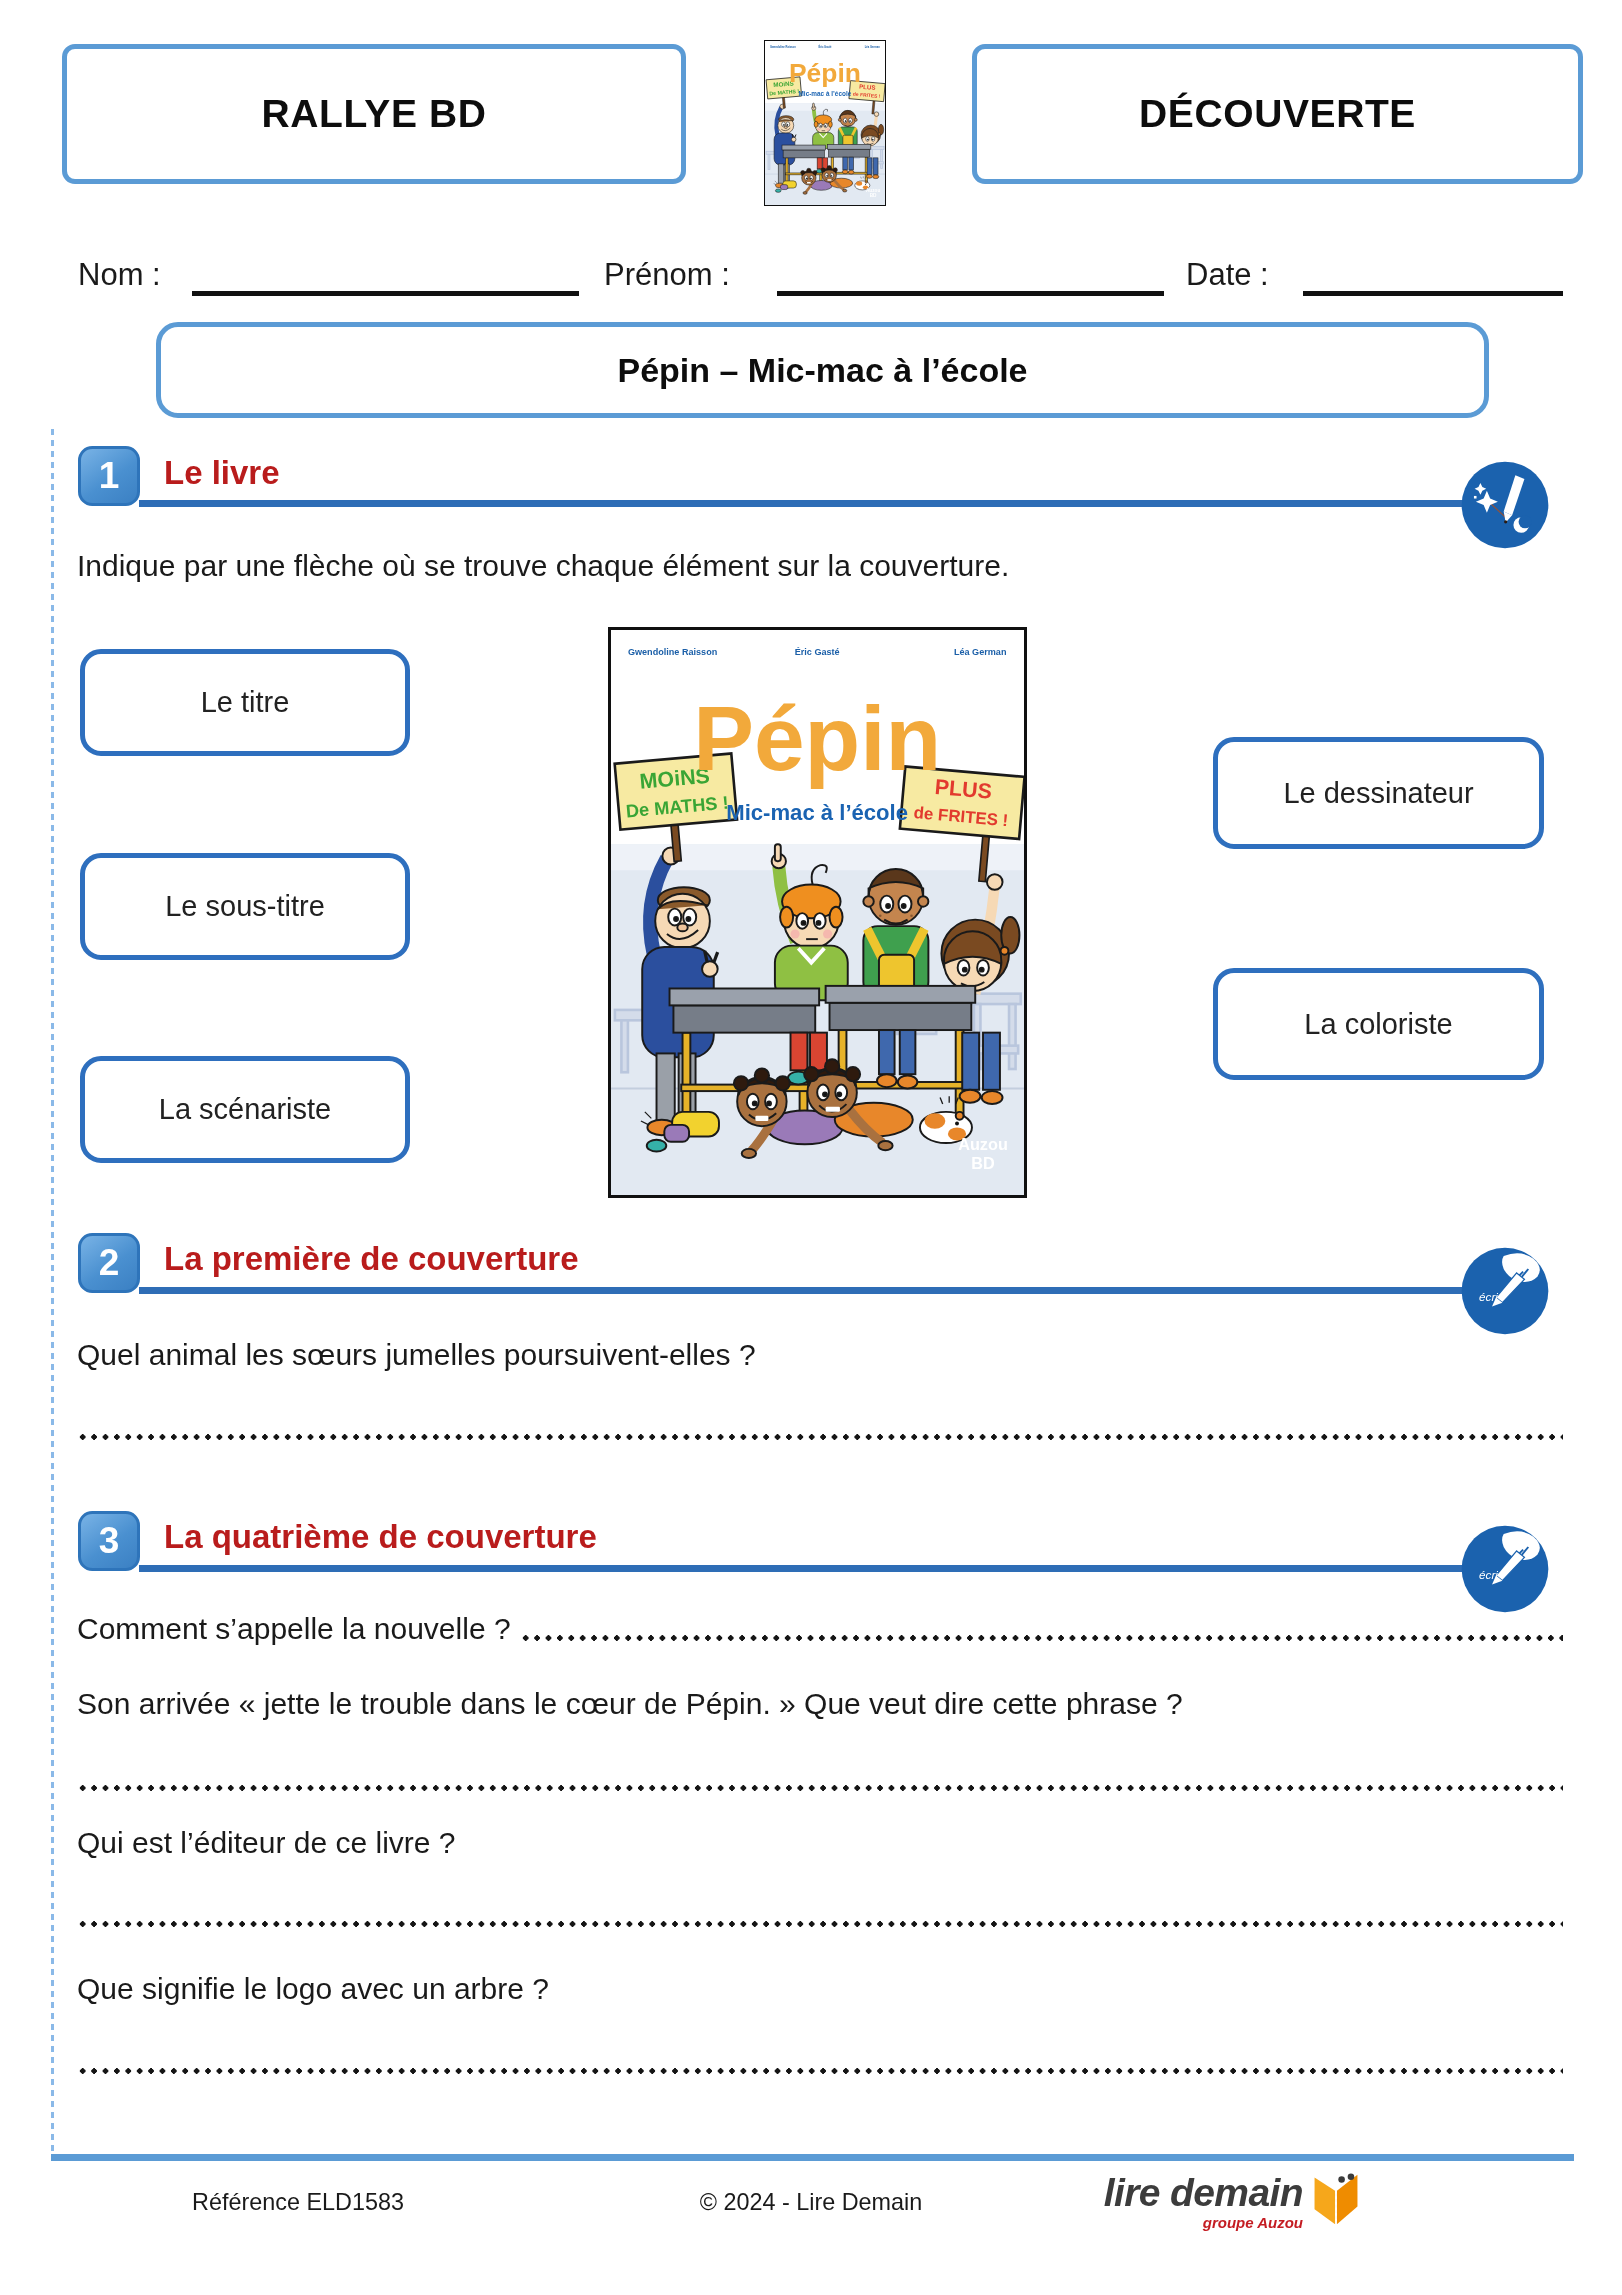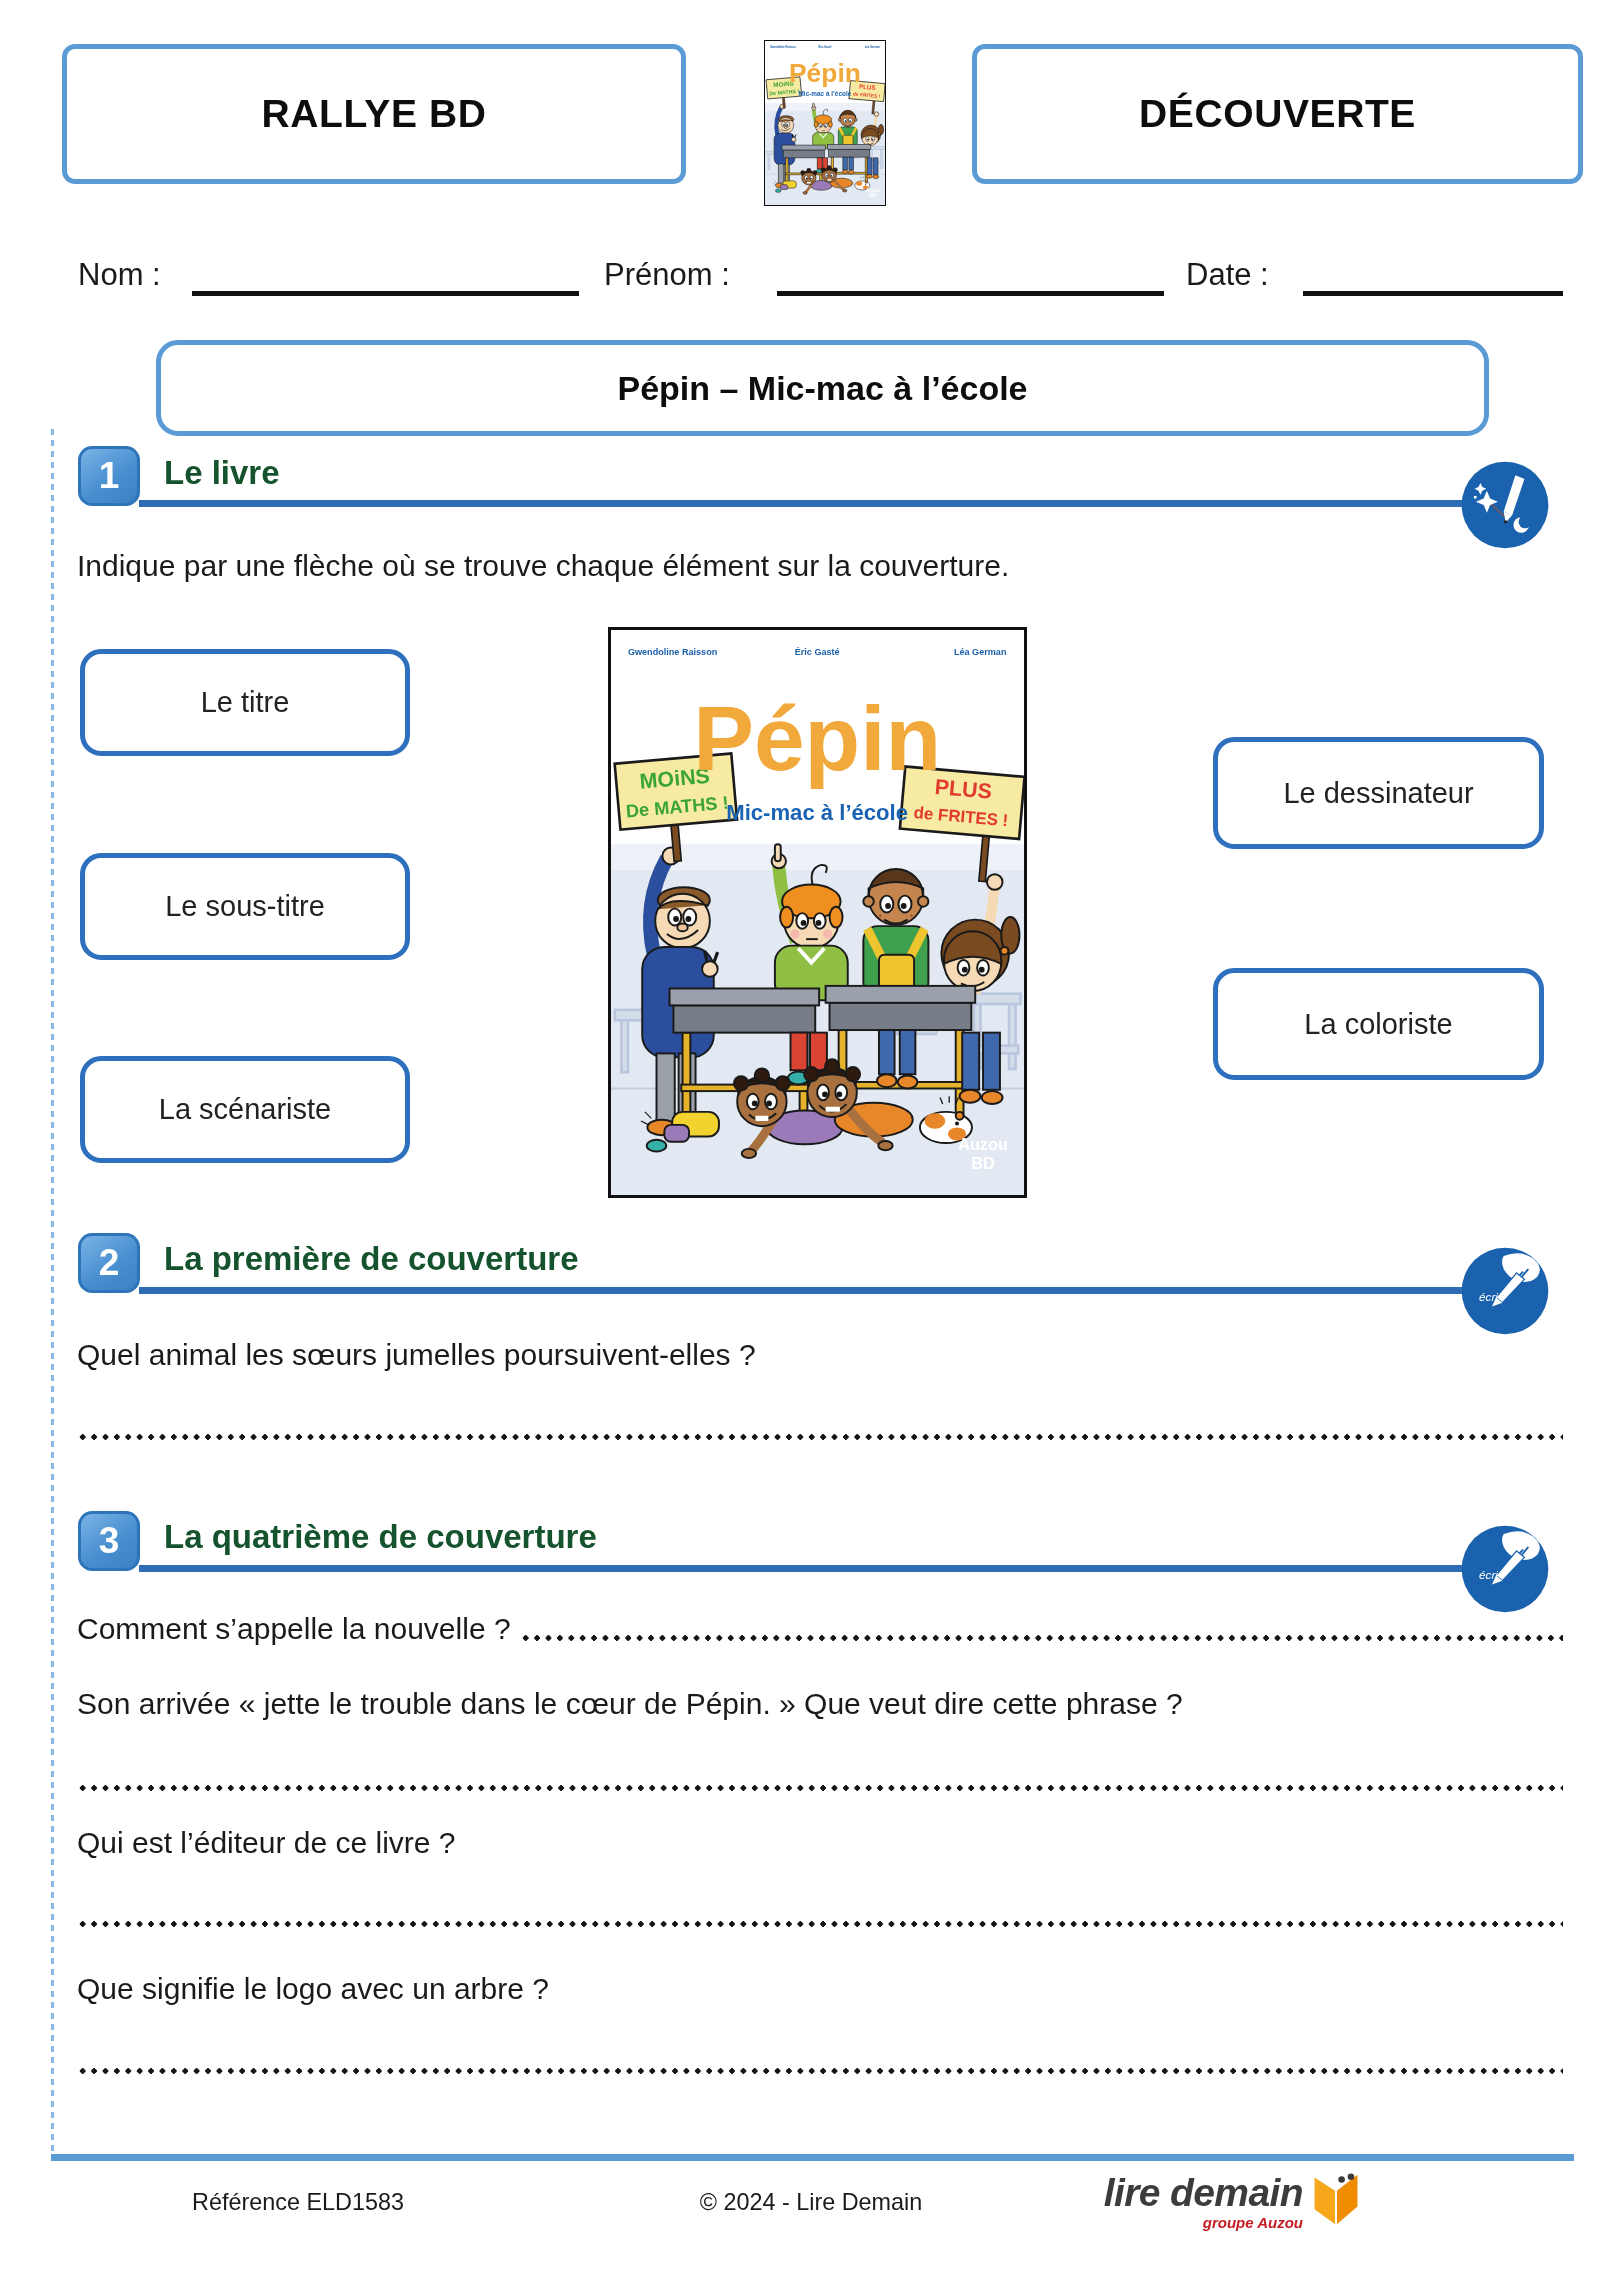--- a/index.html
+++ b/index.html
@@ -9,30 +9,30 @@
   .vrule{position:absolute;left:51px;top:429px;width:3.2px;height:1726px;
          background:repeating-linear-gradient(180deg,#8ab9e8 0 5.8px,transparent 5.8px 11px);}
   
   .badge{position:absolute;height:130px;border:5.8px solid #5b9bd5;border-radius:13px;
          display:flex;align-items:center;justify-content:center;background:#fff;}
   .badge span{font-size:39px;font-weight:bold;color:#0d0d0d;letter-spacing:0.6px;}
   
   .idlabel{position:absolute;top:257px;font-size:31px;color:#1a1a1a;}
   .idline{position:absolute;top:291px;height:4.5px;background:#111;}
   
-  .titlebox{position:absolute;left:156px;top:340px;width:1323px;height:86px;
+  .titlebox{position:absolute;left:156px;top:322px;width:1323px;height:86px;
             border:5.2px solid #5b9bd5;border-radius:22px;background:#fff;
             display:flex;align-items:center;justify-content:center;}
   .titlebox span{font-size:34px;font-weight:bold;color:#0d0d0d;}
   
   .secsquare{position:absolute;width:62px;height:60px;border:3.9px solid #2e74ba;border-radius:14.3px;
              background:linear-gradient(145deg,#79b3e6 0%,#4a90d0 55%,#3b80c3 100%);
              display:flex;align-items:center;justify-content:center;box-sizing:border-box;z-index:3;}
   .secsquare span{color:#fff;font-size:37px;font-weight:bold;}
-  .sectitle{position:absolute;font-size:33px;font-weight:bold;color:#14532d;z-index:2;}
+  .sectitle{position:absolute;font-size:33px;font-weight:bold;color:#b91c1c;z-index:2;}
   .secline{position:absolute;height:6.5px;background:#2e6db6;z-index:1;}
   .seccircle{position:absolute;width:88px;height:88px;z-index:3;}
   
   .qtext{position:absolute;font-size:30px;color:#1a1a1a;}
   .qrow{position:absolute;display:flex;}
   .dotline{position:absolute;height:7.8px;background-repeat:repeat-x;
            background-image:radial-gradient(circle closest-side,#151515 68%,transparent 72%);
            background-size:11.4px 7.8px;}
   .dotfill{flex:1 1 auto;height:7.8px;margin:0 0 3.9px 9px;align-self:flex-end;
            background-repeat:repeat-x;

